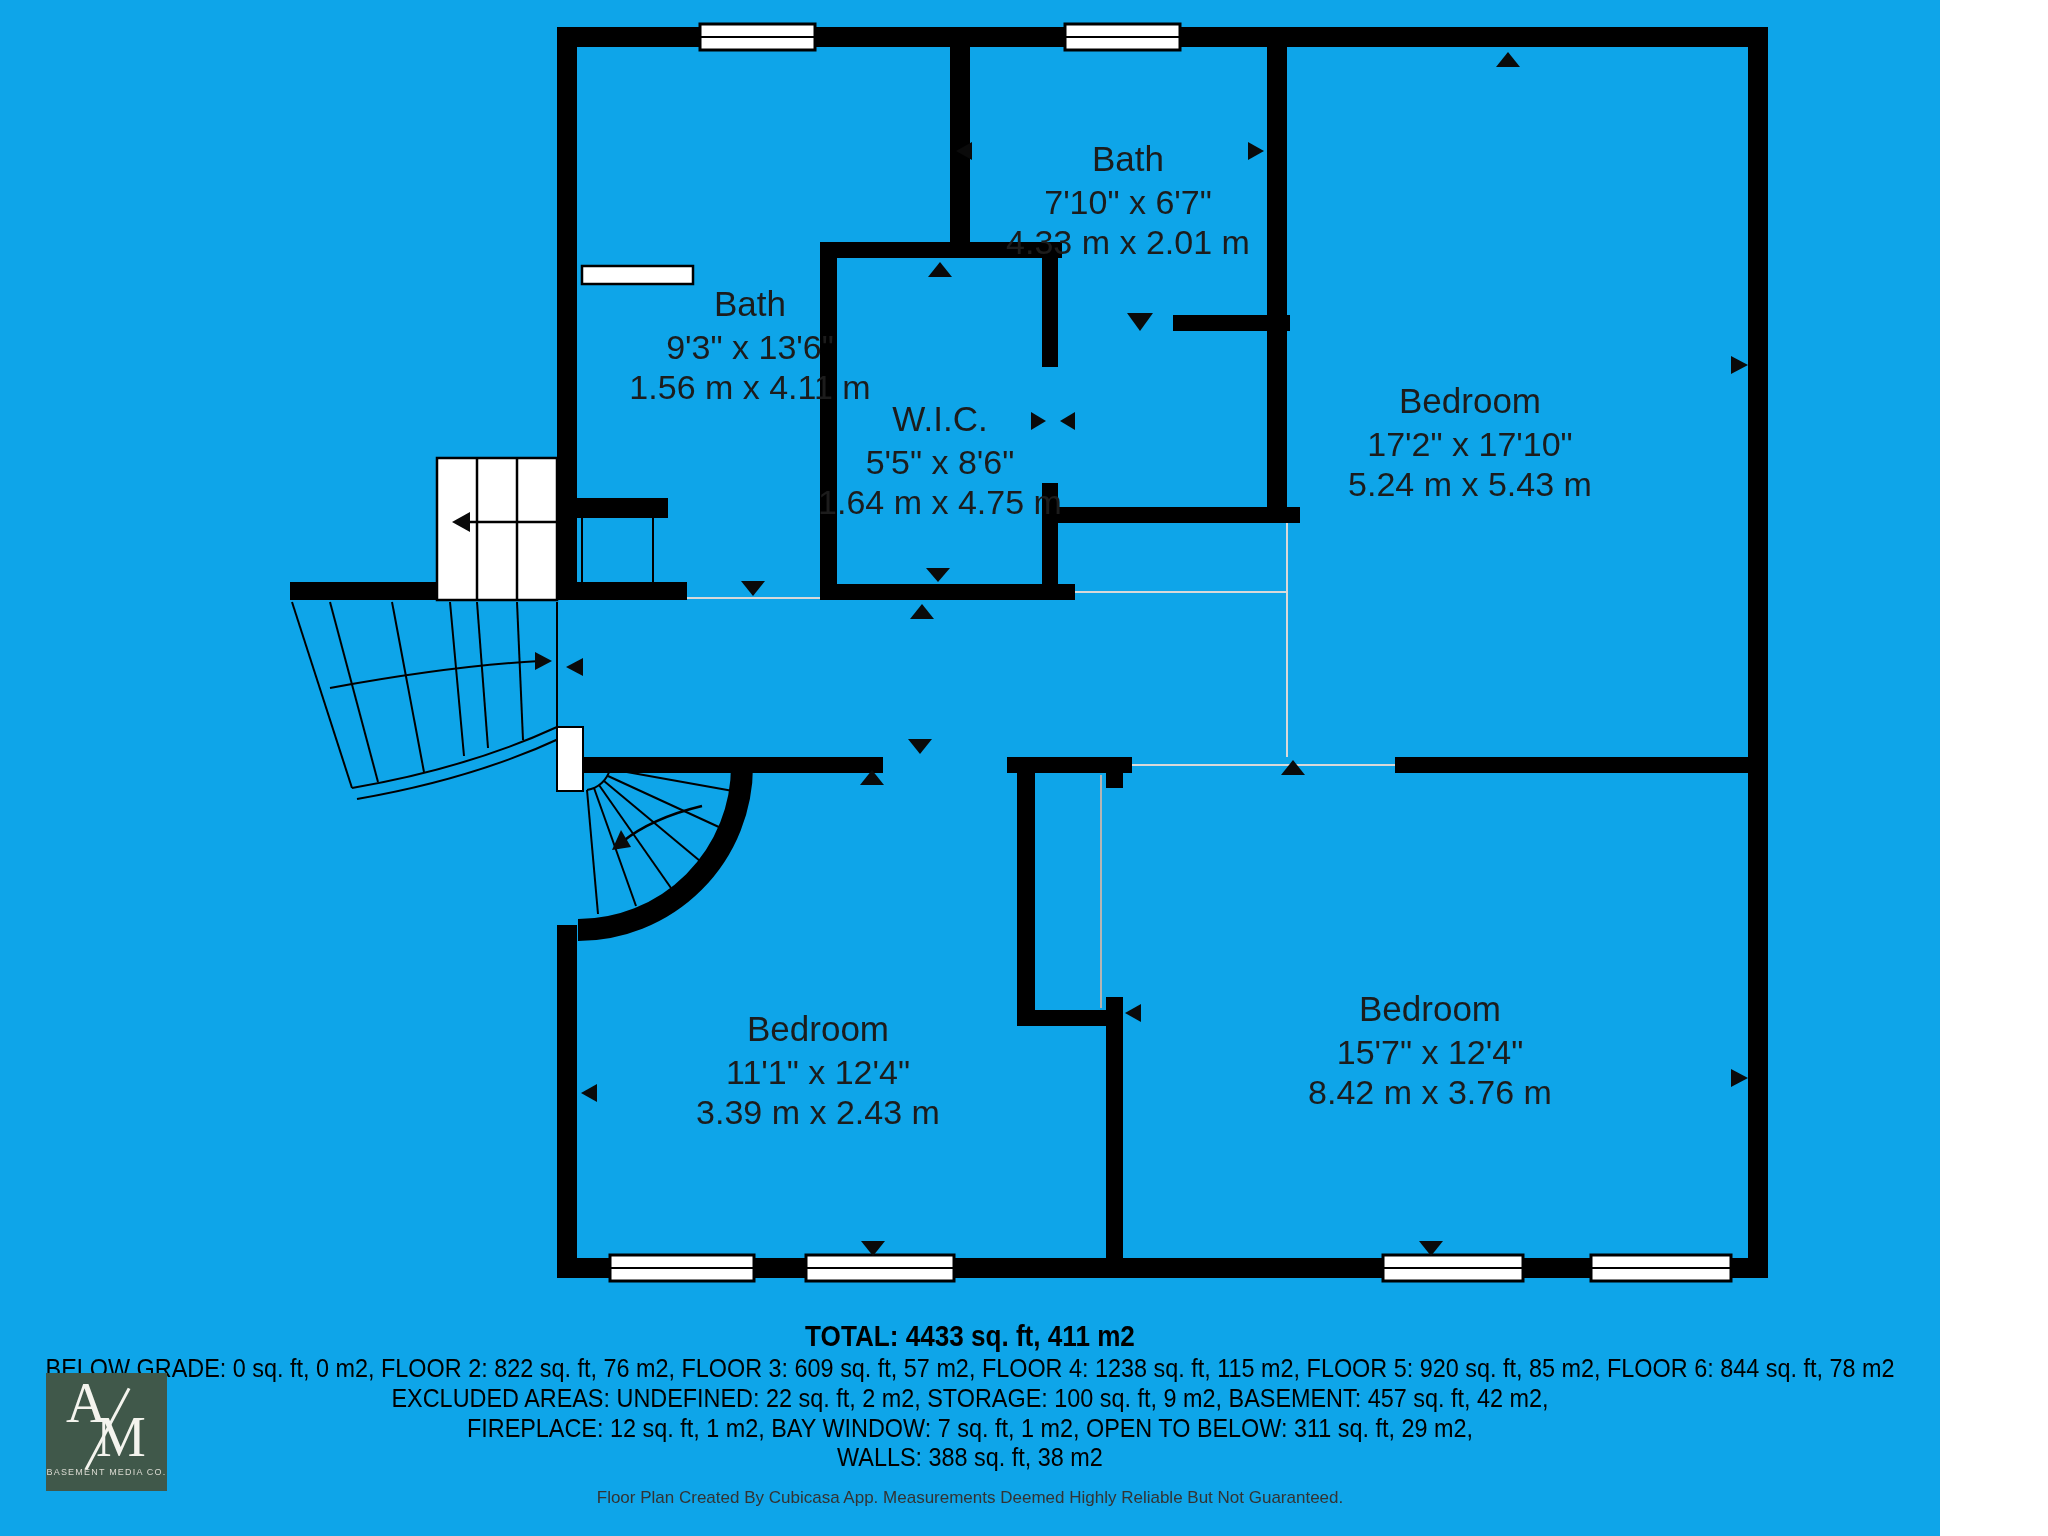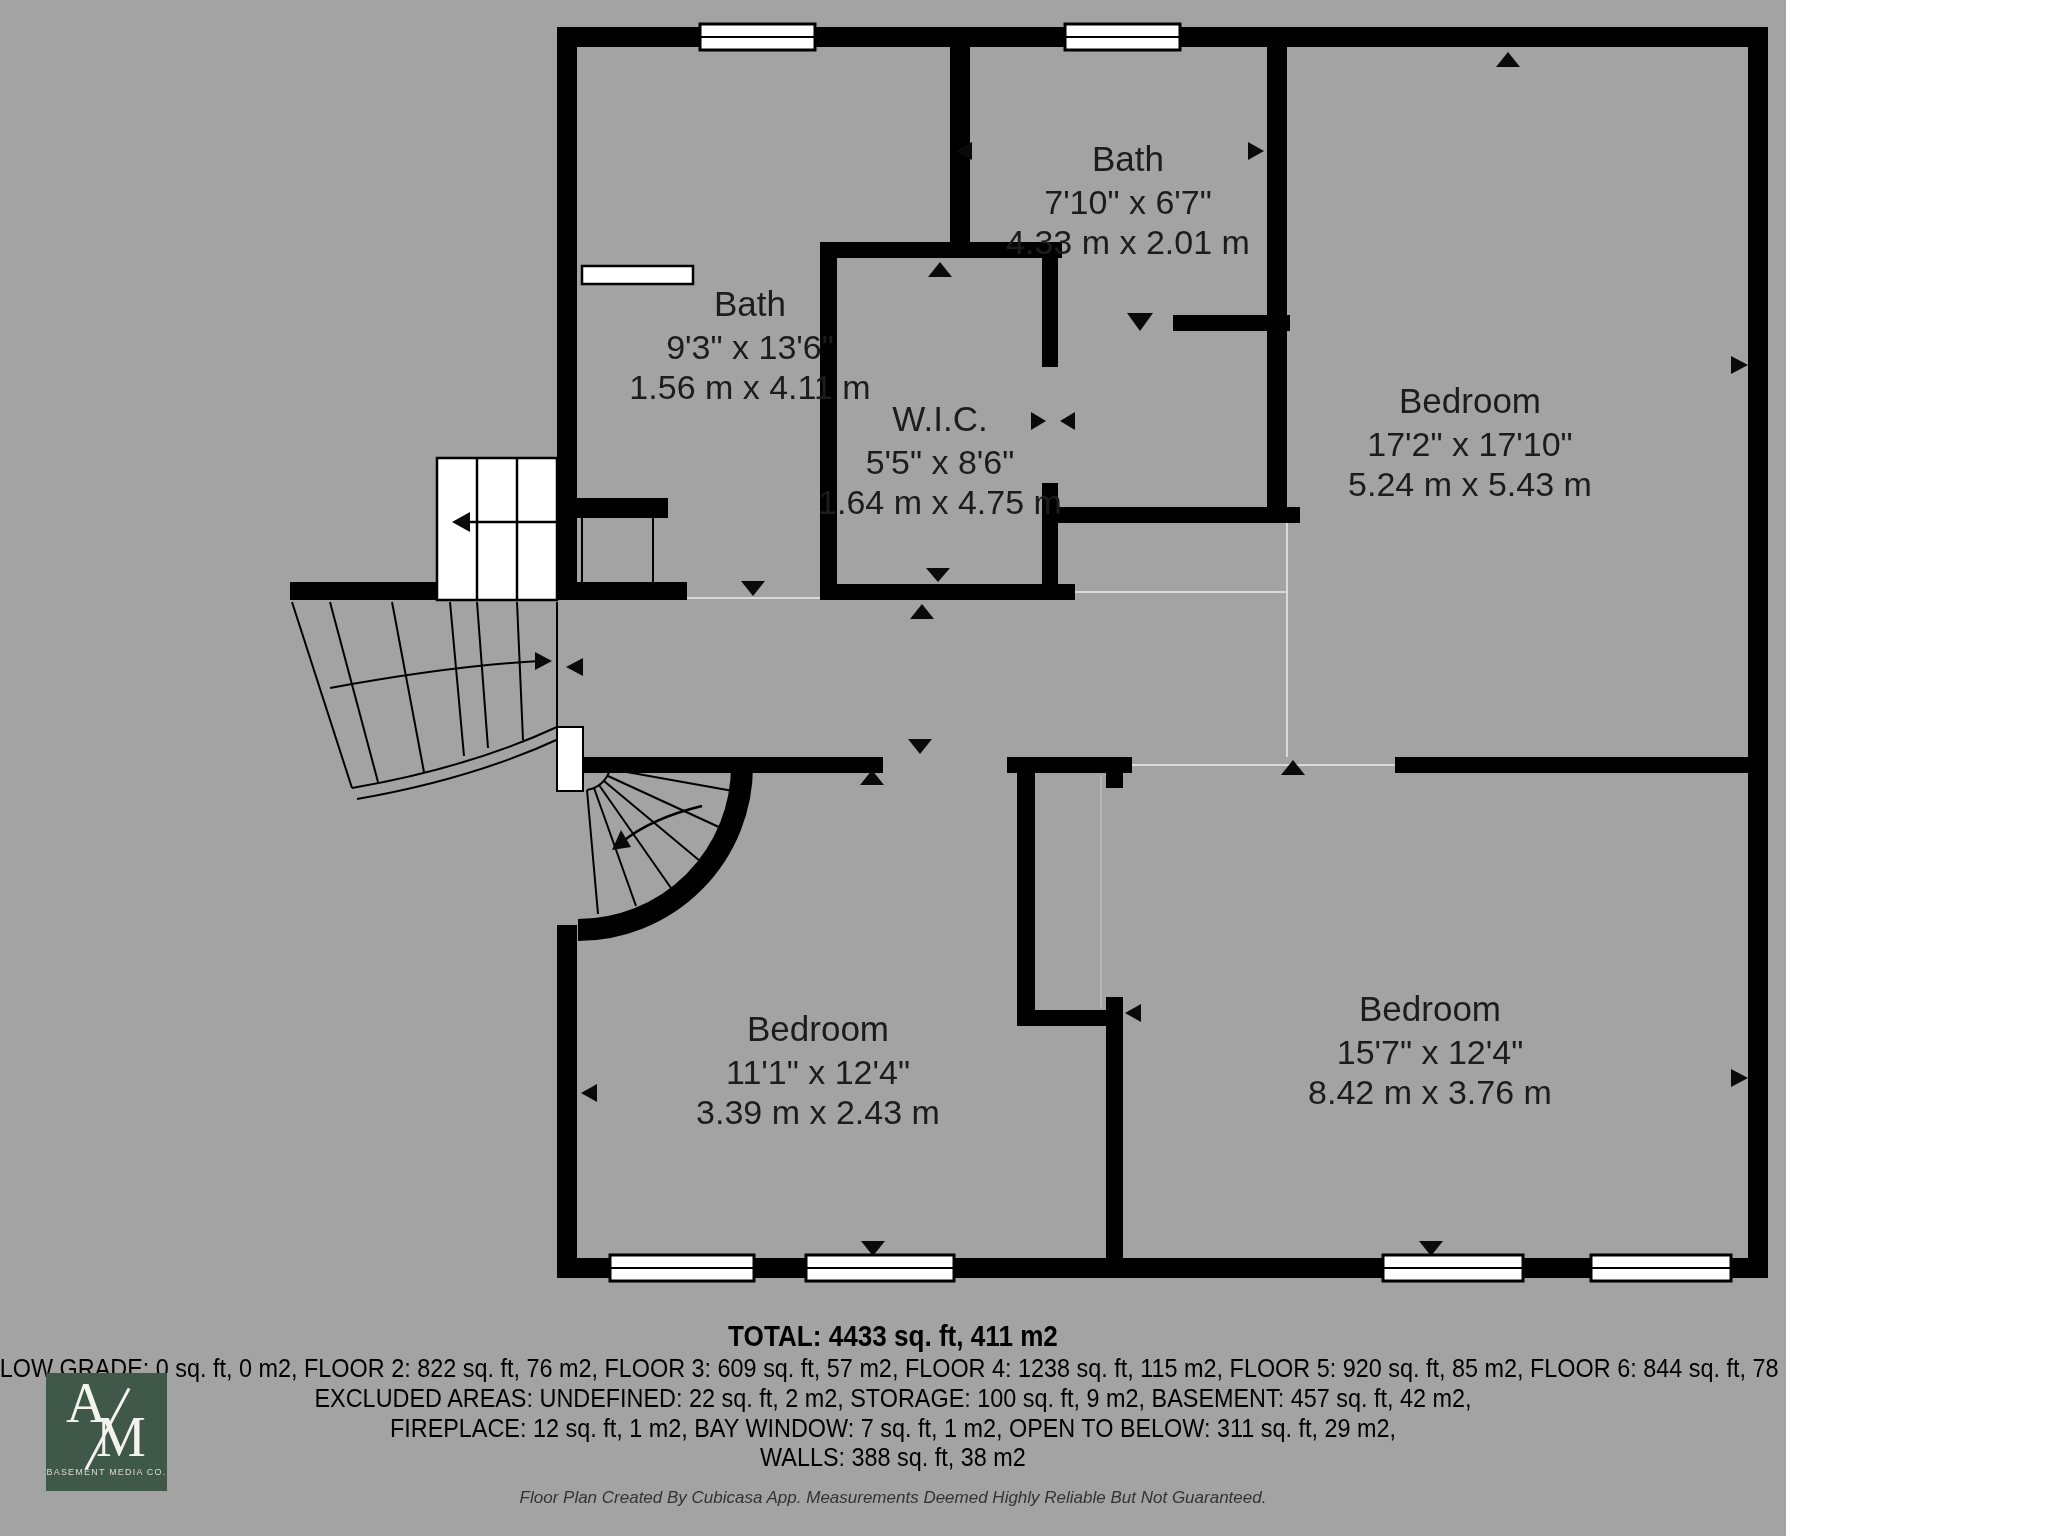--- a/index.html
+++ b/index.html
@@ -1,26 +1,26 @@
 <!DOCTYPE html>
 <html><head>
 <meta charset="utf-8">
 <style>
   html,body{margin:0;padding:0;background:#ffffff;}
-  #page{position:relative;width:1786px;height:1536px;background:#a3a3a3;overflow:hidden;
+  #page{position:relative;width:1940px;height:1536px;background:#0ea5e9;overflow:hidden;
         font-family:"Liberation Sans", sans-serif;color:#1c1c1c;}
   #plan-svg{position:absolute;left:0;top:0;}
   .room{position:absolute;transform:translateX(-50%);text-align:center;white-space:nowrap;}
   .rname{font-size:35px;line-height:46px;}
   .rdim{font-size:34px;line-height:40px;}
   .footer-line{position:absolute;left:50%;transform:translateX(-50%) scaleX(0.9);
                white-space:nowrap;text-align:center;color:#000;}
   .f-total{font-size:29px;font-weight:bold;}
   .f-body{font-size:26px;}
-  .f-disc{font-size:17px;color:#333;transform:translateX(-50%) scaleX(1);font-style:italic;}
+  .f-disc{font-size:17px;color:#333;transform:translateX(-50%) scaleX(1);}
   .logo{position:absolute;left:46px;top:1373px;width:121px;height:118px;background:#40584a;}
   .lg-a{position:absolute;left:20px;top:2px;font-family:"Liberation Serif",serif;
         font-size:56px;color:#f4f4ee;line-height:1;}
   .lg-m{position:absolute;left:50px;top:36px;font-family:"Liberation Serif",serif;
         font-size:56px;color:#f4f4ee;line-height:1;}
   .lg-slash{position:absolute;left:60px;top:10px;width:3px;height:92px;background:#f4f4ee;
         transform:rotate(28deg);}
   .lg-co{position:absolute;left:0;top:94px;width:100%;text-align:center;font-size:9px;
         letter-spacing:1.2px;color:#dbdbd2;}
 </style>

